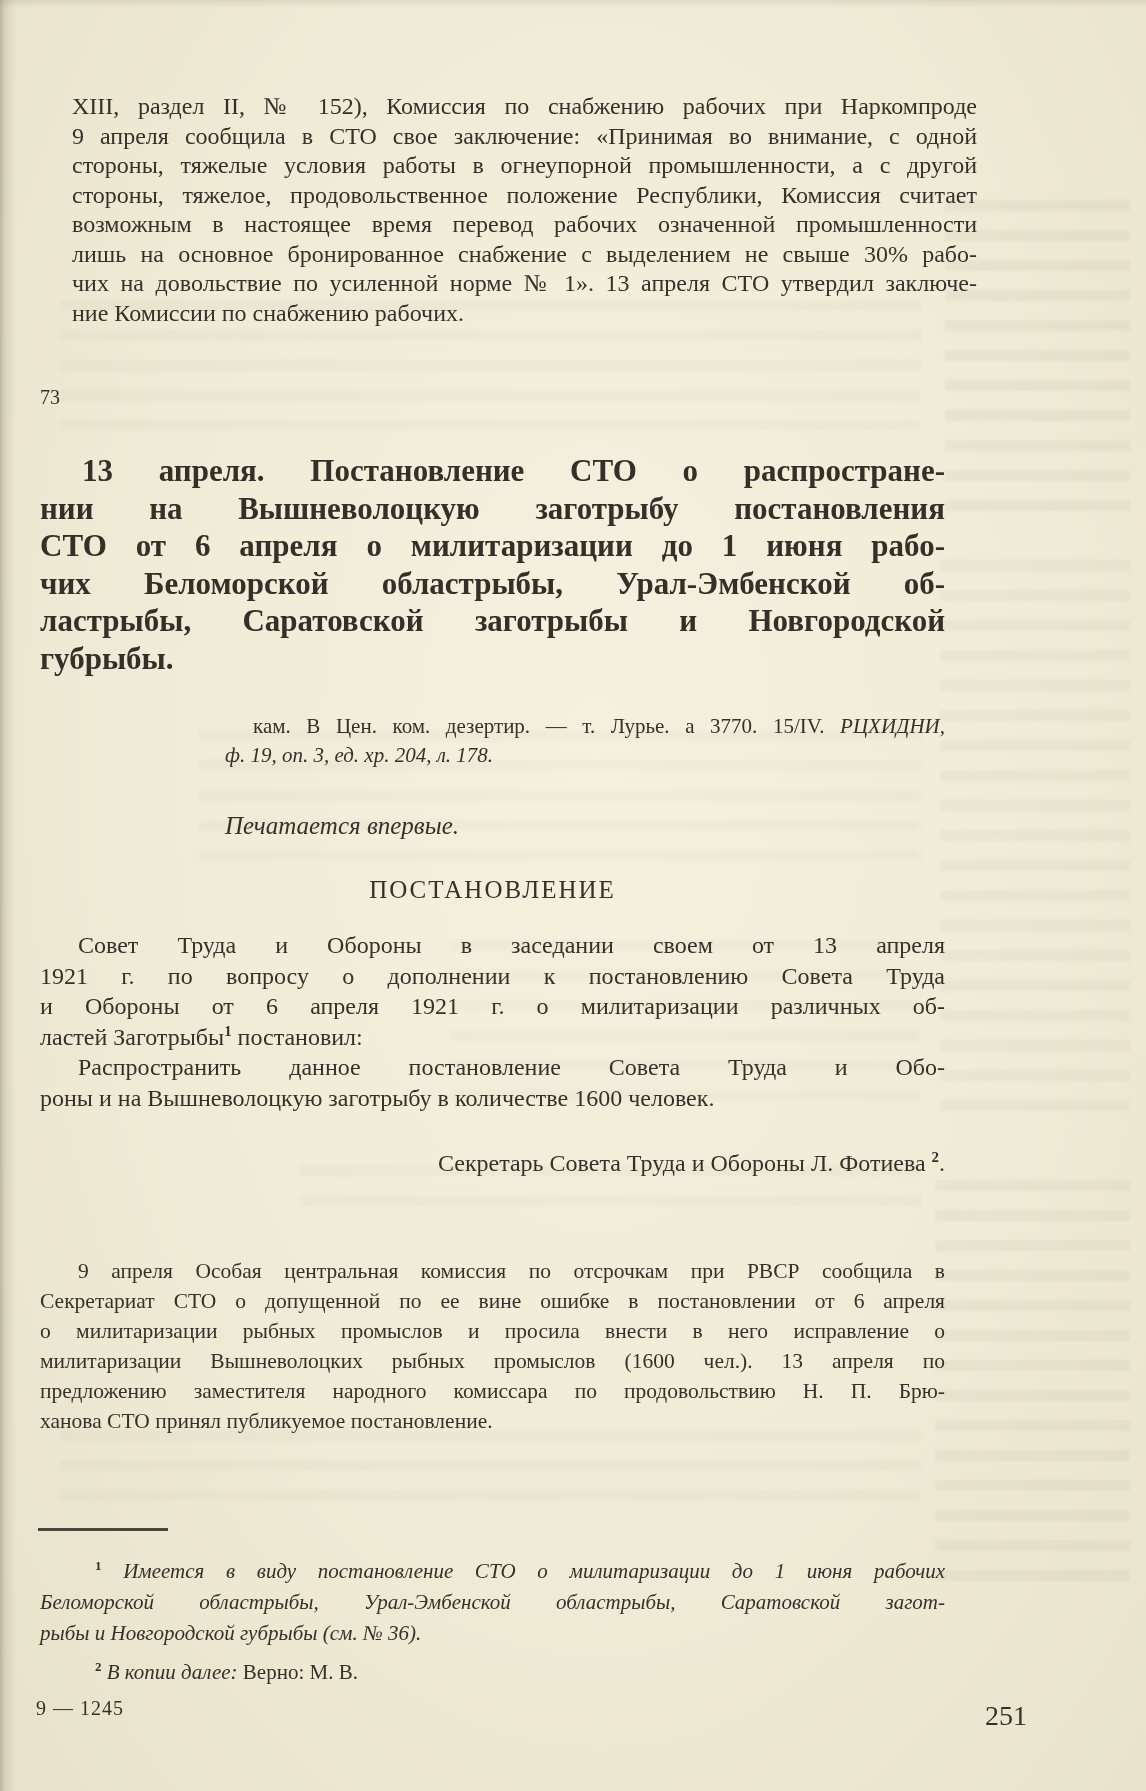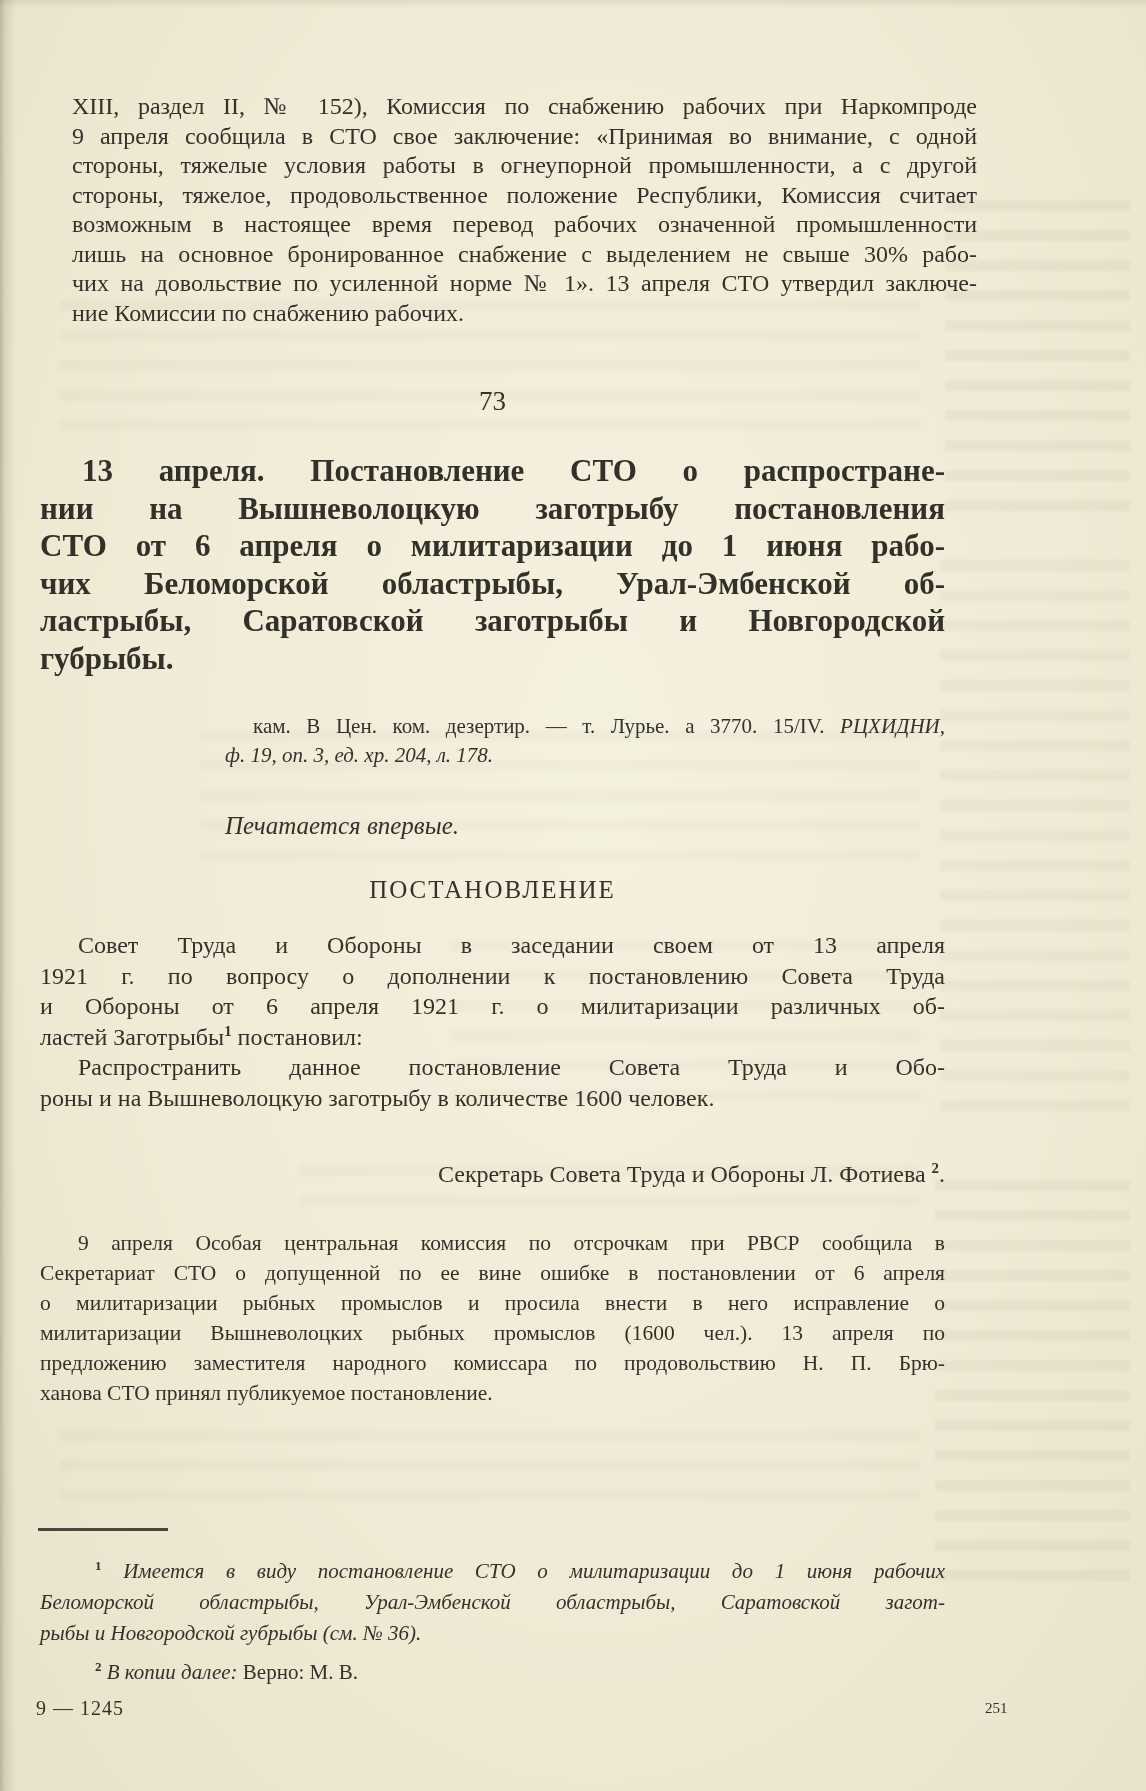--- a/index.html
+++ b/index.html
@@ -12,43 +12,43 @@
       linear-gradient(180deg, rgba(70,60,40,.10) 0px, rgba(70,60,40,0) 8px),
       radial-gradient(ellipse at 52% 42%, #f5f1df 0%, #f0ebd6 55%, #e8e2ca 100%);
   }
   .abs{position:absolute;}
   .tline{text-align:justify;text-align-last:justify;}
   .tline.last{text-align-last:left;}
   sup{font-size:62%;vertical-align:super;line-height:0;font-style:normal;font-weight:600;}
   .i{font-style:italic;}
 
   .intro{left:40px;top:92px;width:905px;font-size:24px;line-height:29.5px;margin-left:32px;}
-  .docnum{left:40px;top:386px;width:905px;text-align:center;font-size:27px;}
+  .docnum{left:40px;top:386px;width:905px;font-size:20px;}
   .heading{left:40px;top:452px;width:905px;font-size:31px;line-height:37.5px;
            font-weight:700;color:#33302a;}
   .heading .tline:first-child{text-indent:42px;}
   .srcnote{left:225px;top:712px;width:720px;font-size:21px;line-height:29px;}
   .srcnote .tline:first-child{text-indent:28px;}
   .firstpub{left:225px;top:812px;font-size:25px;font-style:italic;}
   .decreetitle{left:40px;top:876px;width:905px;text-align:center;
                font-size:25px;letter-spacing:2px;}
   .para{left:40px;top:930px;width:905px;font-size:24px;line-height:30.5px;}
   .para.p2{top:1052px;}
   .para .tline:first-child{text-indent:38px;}
-  .sig{left:40px;top:1150px;width:905px;font-size:24px;margin-top:11px;}
+  .sig{left:40px;top:1150px;width:905px;font-size:24px;}
   .sig .tline{text-align:right;text-align-last:right;}
-  .commentary{left:40px;top:1228px;width:905px;font-size:21.5px;line-height:30px;}
+  .commentary{left:40px;top:1256px;width:905px;font-size:21.5px;line-height:30px;}
   .commentary .tline:first-child{text-indent:38px;}
   .fnrule{left:38px;top:1528px;width:130px;height:3px;background:#4a463c;}
   .fn1{left:40px;top:1556px;width:905px;font-size:21px;line-height:31px;font-style:italic;}
   .fn1 .tline:first-child{text-indent:55px;}
   .fn2{left:40px;top:1660px;width:905px;font-size:21px;}
   .fn2 .tline{text-align:center;text-align-last:left;text-indent:55px;}
   .footerleft{left:36px;top:1697px;font-size:20px;letter-spacing:1px;}
-  .pagenum{left:985px;top:1700px;font-size:15px;}
+  .pagenum{left:985px;top:1700px;font-size:28px;}
 
   
   .ghost{position:absolute;opacity:.10;filter:blur(1.6px);pointer-events:none;
     background:repeating-linear-gradient(180deg, rgba(110,105,78,.65) 0 11px, transparent 11px 30px);}
   .g1{left:945px;top:200px;width:185px;height:320px;}
   .g2{left:940px;top:560px;width:190px;height:560px;opacity:.08;}
   .g3{left:935px;top:1180px;width:195px;height:420px;opacity:.09;}
   .g4{left:60px;top:300px;width:860px;height:130px;opacity:.06;}
   .g5{left:200px;top:730px;width:720px;height:150px;opacity:.05;}
   .g6{left:300px;top:1165px;width:620px;height:60px;opacity:.06;}

